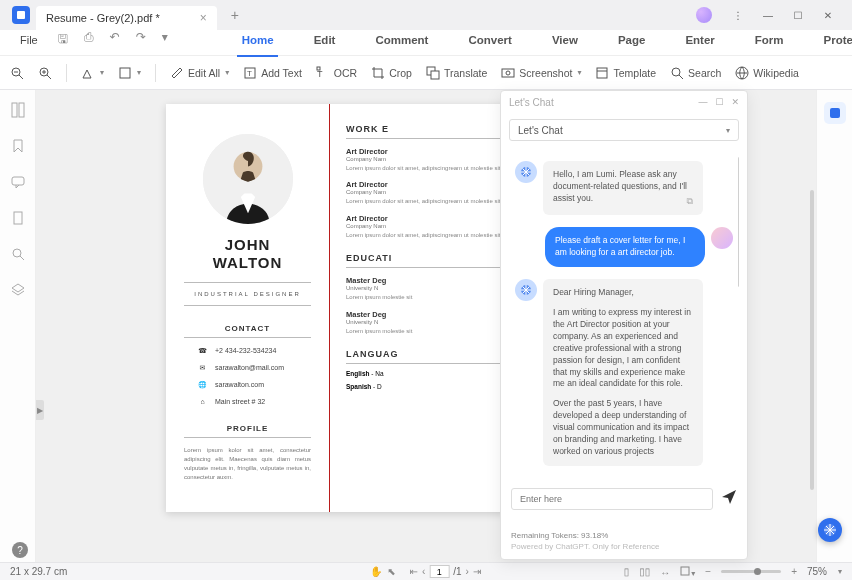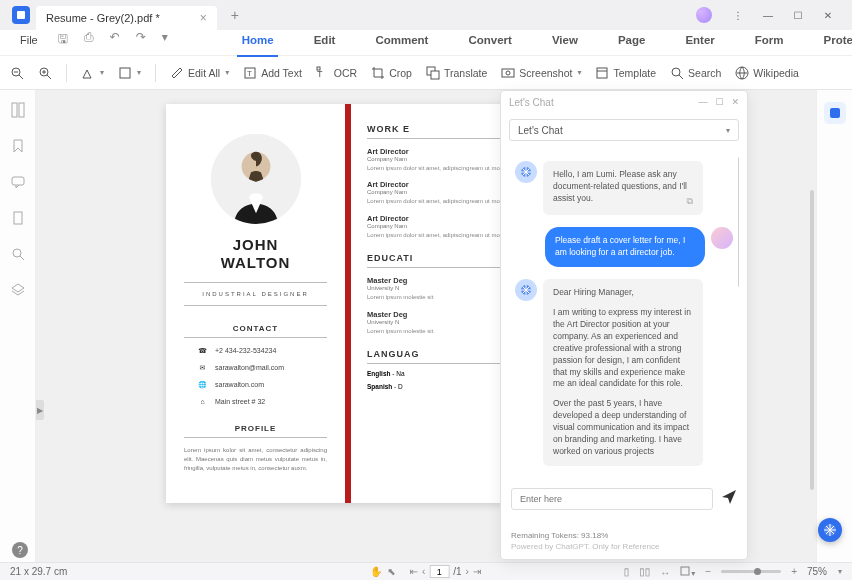--- a/index.html
+++ b/index.html
@@ -42,21 +42,21 @@
 .leftrail { width: 36px; background: #fdfdfd; display: flex; flex-direction: column; align-items: center; padding-top: 12px; gap: 20px; border-right: 1px solid #eee; }
 .leftrail .rail-icon { color: #aaa; cursor: pointer; width: 16px; height: 16px; display: flex; align-items: center; justify-content: center; }
 .canvas { flex: 1; background: #f0f0f0; padding: 14px 40px; overflow: hidden; position: relative; }
 .expand-handle { position: absolute; left: 36px; top: 310px; width: 8px; height: 20px; background:#ddd; border-radius:0 2px 2px 0; display:flex; align-items:center; justify-content:center; color:#888; font-size:8px; cursor:pointer; z-index:5;}
 .rightrail { width: 36px; background: #fdfdfd; border-left: 1px solid #eee; display: flex; flex-direction: column; align-items: center; padding-top: 12px; gap: 12px;}
 .rightrail .ai-btn { width: 22px; height: 22px; border-radius: 5px; background:#eaf2ff; display:flex; align-items:center; justify-content:center; cursor:pointer;}
 .scrollbar-v { position:absolute; right:38px; top:100px; width:4px; height:300px; background:#d0d0d0; border-radius:2px; }
 
 
 .doc { background: #fff; box-shadow: 0 2px 8px rgba(0,0,0,0.15); width: 520px; margin: 0 auto; display: flex; font-size: 8px; }
-.doc-left { width: 185px; padding: 30px 18px; text-align: center; border-right: 6px solid #b91c1c; }
+.doc-left { width: 164px; padding: 30px 18px; text-align: center; border-right: 1px solid #b91c1c; }
 .avatar { width: 90px; height: 90px; border-radius: 50%; background: #eee; margin: 0 auto 12px; overflow: hidden; display: flex; align-items: center; justify-content: center; }
 .avatar svg { width: 100%; height: 100%; }
 .name { font-size: 15px; font-weight: 800; letter-spacing: 1px; color: #222; line-height: 1.2; }
 .subtitle { font-size: 6px; letter-spacing: 2px; color: #555; margin-top: 4px; padding-bottom: 8px; border-bottom: 1px solid #bbb; border-top: 1px solid #bbb; padding-top: 8px; margin-top: 10px;}
 .section-h { font-size: 8px; font-weight: 700; letter-spacing: 1px; color: #333; margin-top: 18px; border-bottom: 1px solid #bbb; padding-bottom: 4px; }
 .contact-row { display: flex; align-items: center; gap: 8px; margin-top: 8px; font-size: 7px; color: #444; text-align: left; padding-left: 14px;}
 .contact-icon { width:9px; height:9px; display:flex; align-items:center; justify-content:center; color:#333; }
 .profile-text { font-size: 6px; color: #777; line-height: 1.5; margin-top: 8px; text-align: justify; }
 .doc-right { flex:1; padding: 20px 16px; text-align:left;}
 .rsection-h { font-size: 9px; font-weight: 700; letter-spacing:1px; border-bottom: 1px solid #bbb; padding-bottom: 4px; margin-top: 14px; color:#333;}

